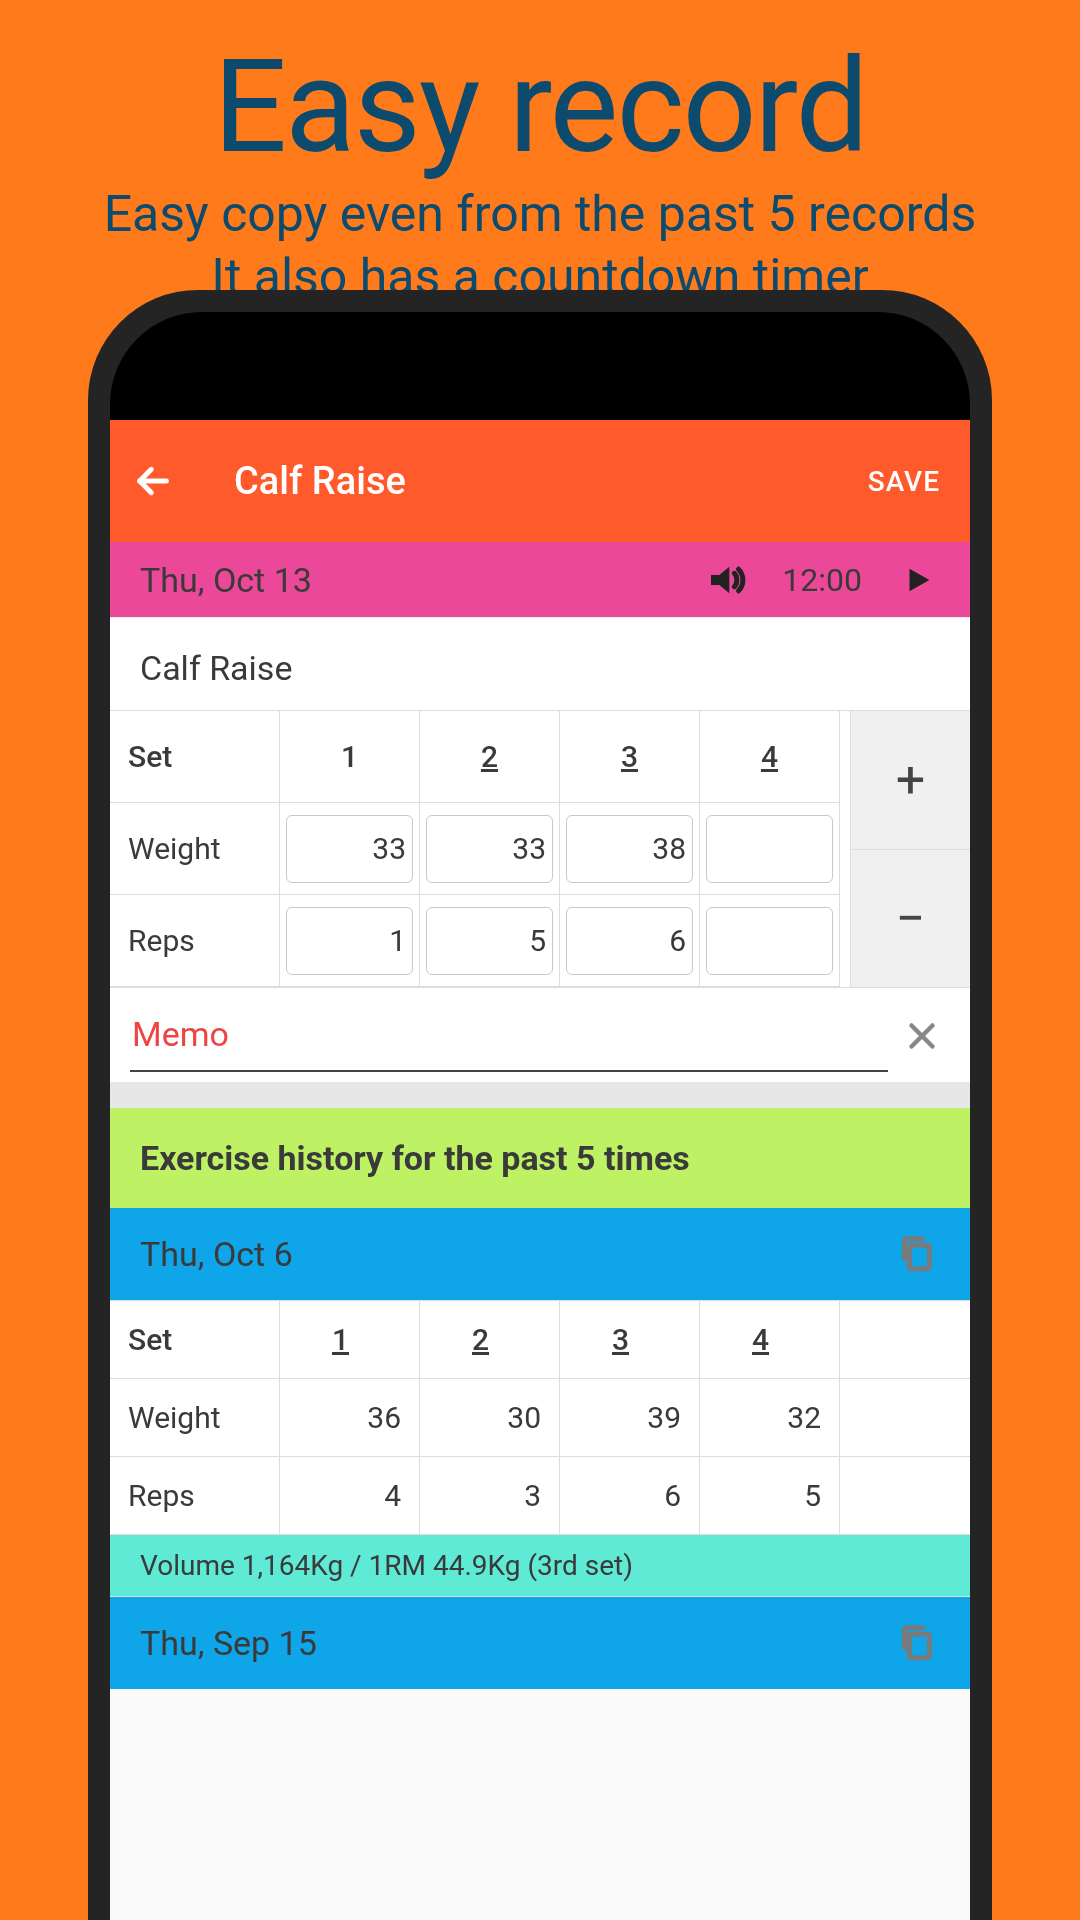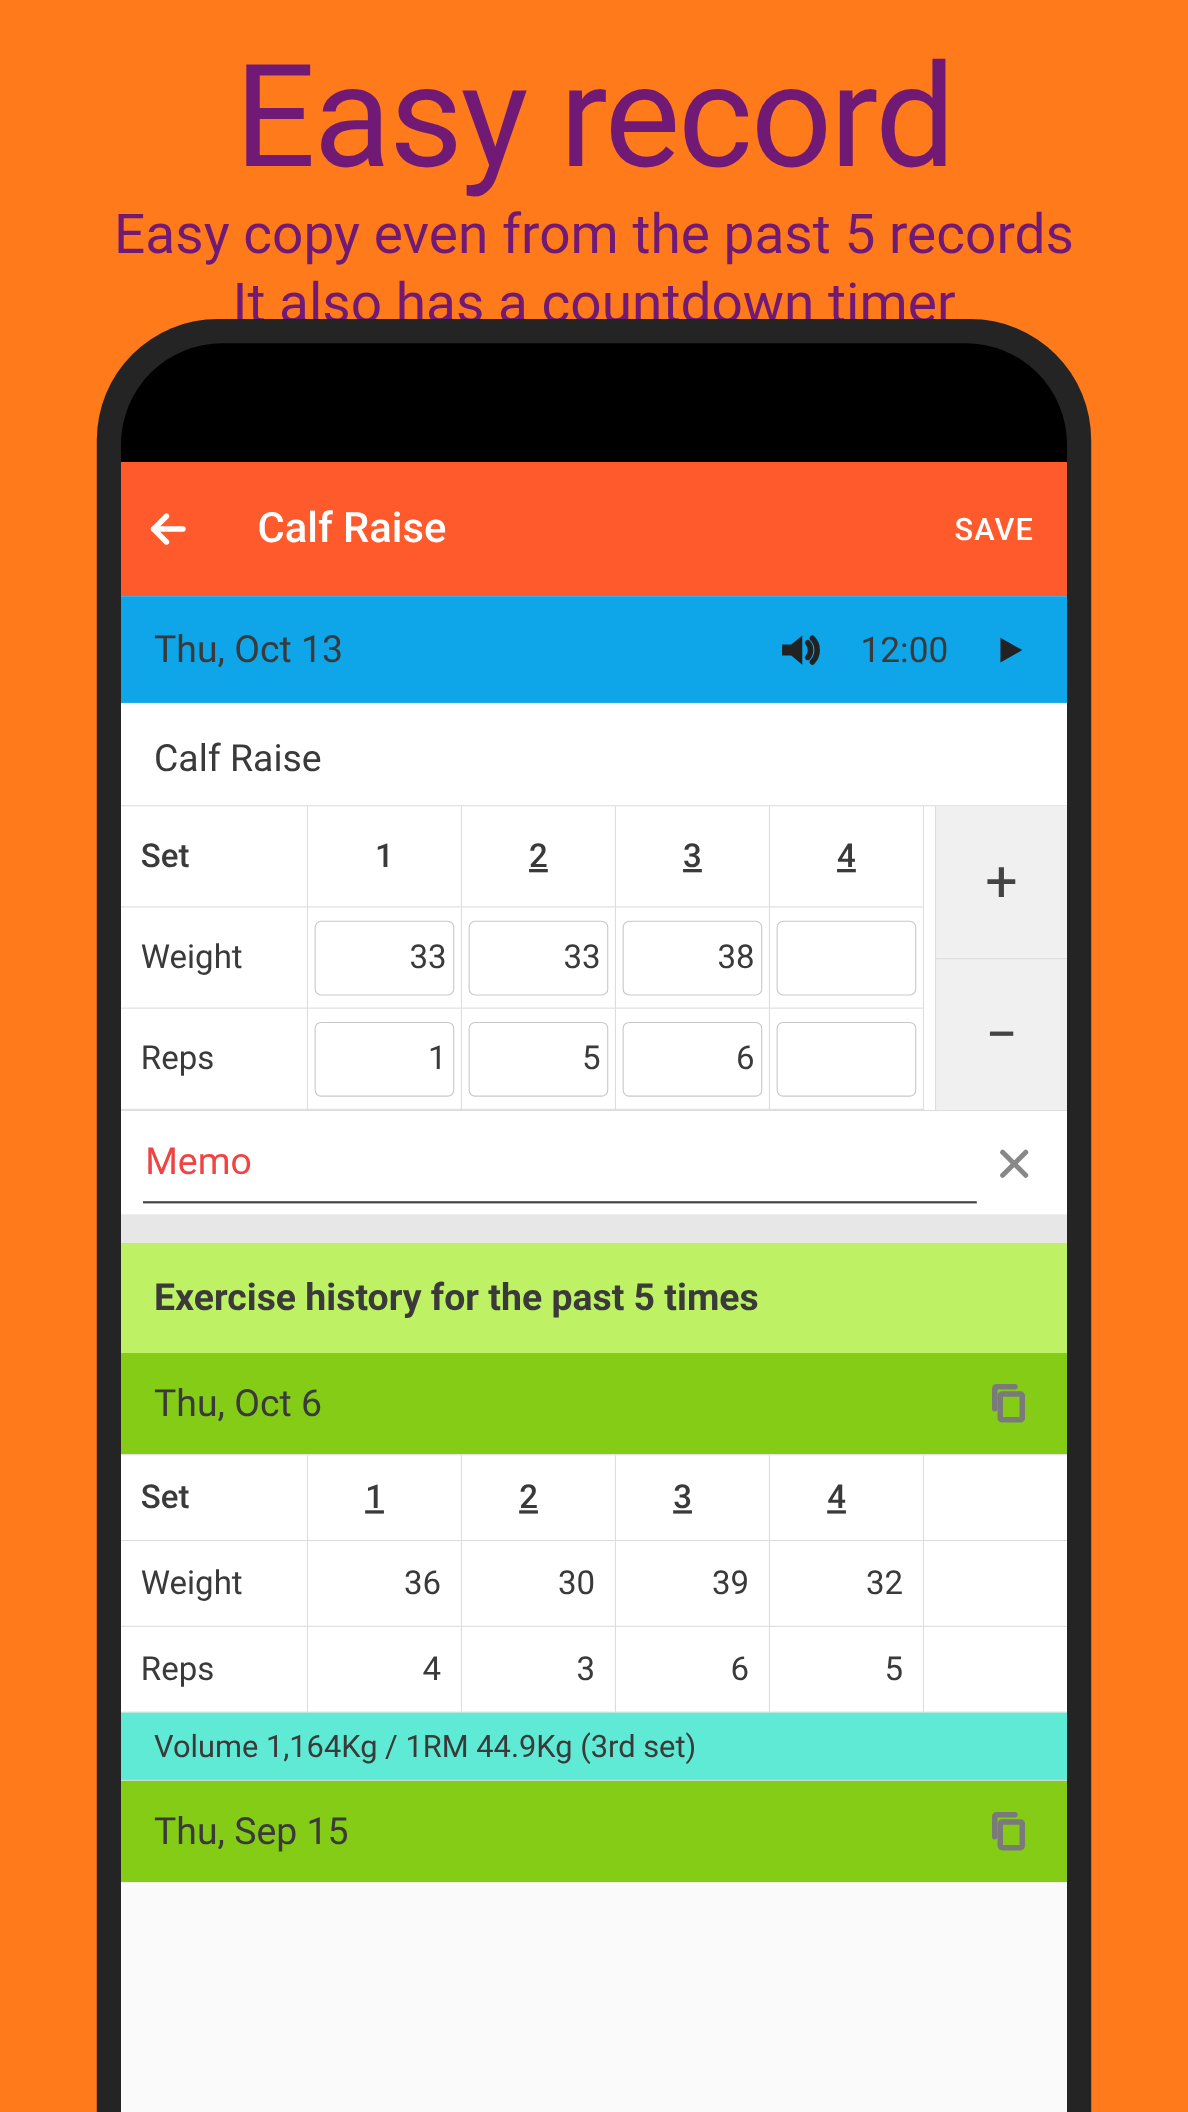--- a/index.html
+++ b/index.html
@@ -5,21 +5,21 @@
   * { box-sizing: border-box; margin: 0; padding: 0; }
   html, body { width: 1080px; height: 1920px; }
   body {
     background: #ff7a1a;
     font-family: -apple-system, "Segoe UI", Roboto, Arial, sans-serif;
     overflow: hidden;
     position: relative;
   }
   .promo {
     text-align: center;
-    color: #701a75;
+    color: #0c4a6e;
     padding-top: 30px;
   }
   .promo-title {
     font-size: 130px;
     font-weight: 400;
     letter-spacing: -2px;
   }
   .promo-sub {
     font-size: 50px;
     line-height: 1.25;
@@ -74,25 +74,25 @@
     flex: 1;
   }
   .appbar-save {
     font-size: 28px;
     font-weight: 500;
     letter-spacing: 1px;
   }
 
   
   .date-row {
-    height: 98px;
+    height: 76px;
     display: flex;
     align-items: center;
     padding: 0 30px;
-    background: #0ea5e9;
+    background: #ec4899;
     border-bottom: 1px solid #eee;
   }
   .date-label { font-size: 34px; flex: 1; }
   .speaker, .play {
     width: 44px; height: 44px;
     display: flex; align-items: center; justify-content: center;
     color: #222;
   }
   .timer-value { font-size: 32px; margin: 0 34px; }
 
@@ -189,21 +189,21 @@
     font-weight: 700;
     padding: 30px;
     background: #bef264;
   }
   .history-date-row {
     display: flex;
     align-items: center;
     justify-content: space-between;
     padding: 24px 30px;
     font-size: 34px;
-    background: #84cc16;
+    background: #0ea5e9;
   }
   .copy-icon { width: 44px; height: 44px; color: #7a7a7a; }
 
   .hist-table {
     display: grid;
     grid-template-columns: 170px repeat(4, 140px) 1fr;
     grid-auto-rows: 78px;
     background: #fff;
     border-top: 1px solid #ddd;
   }

